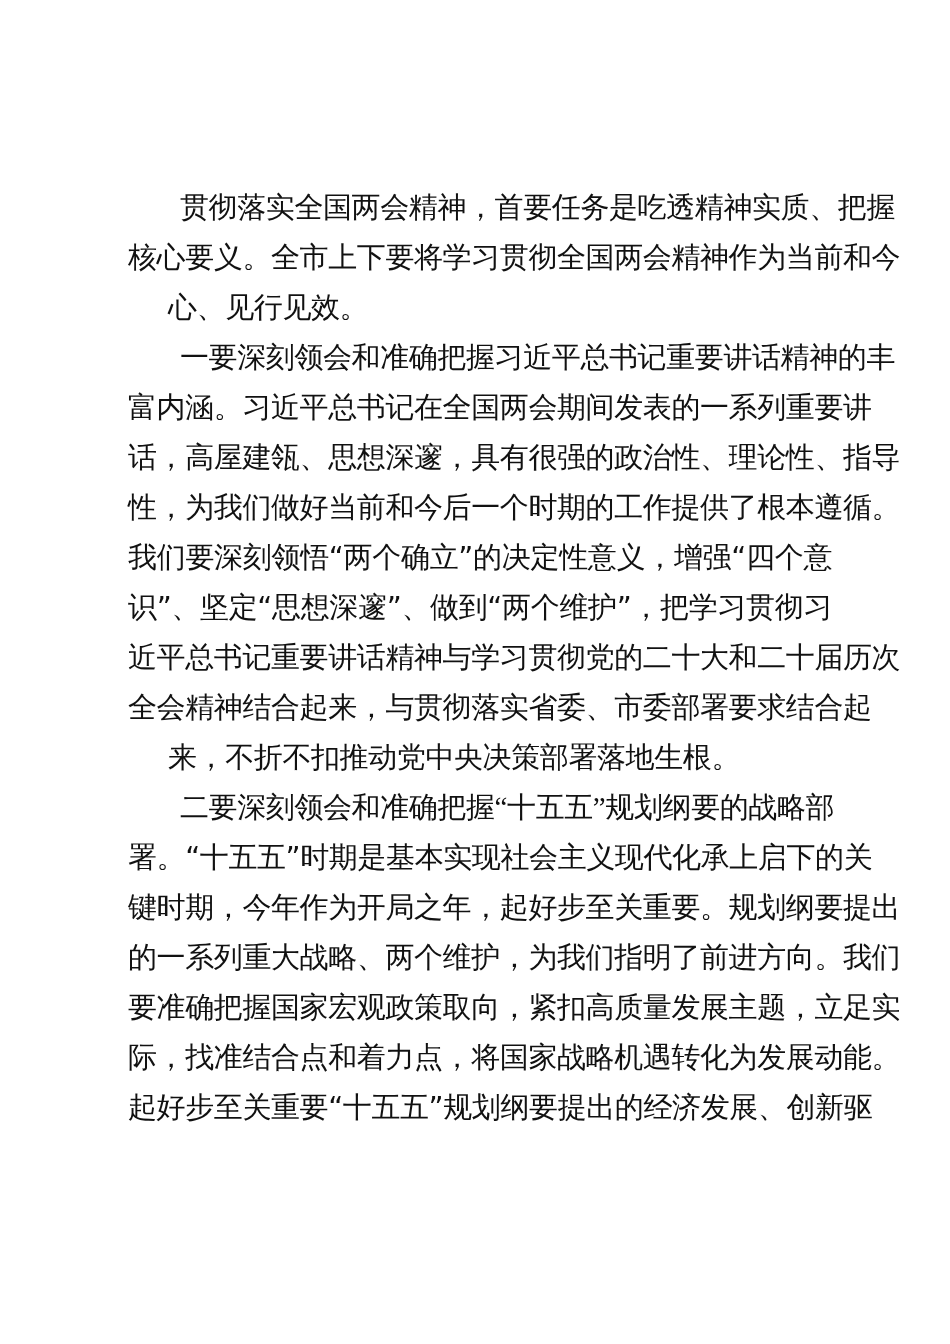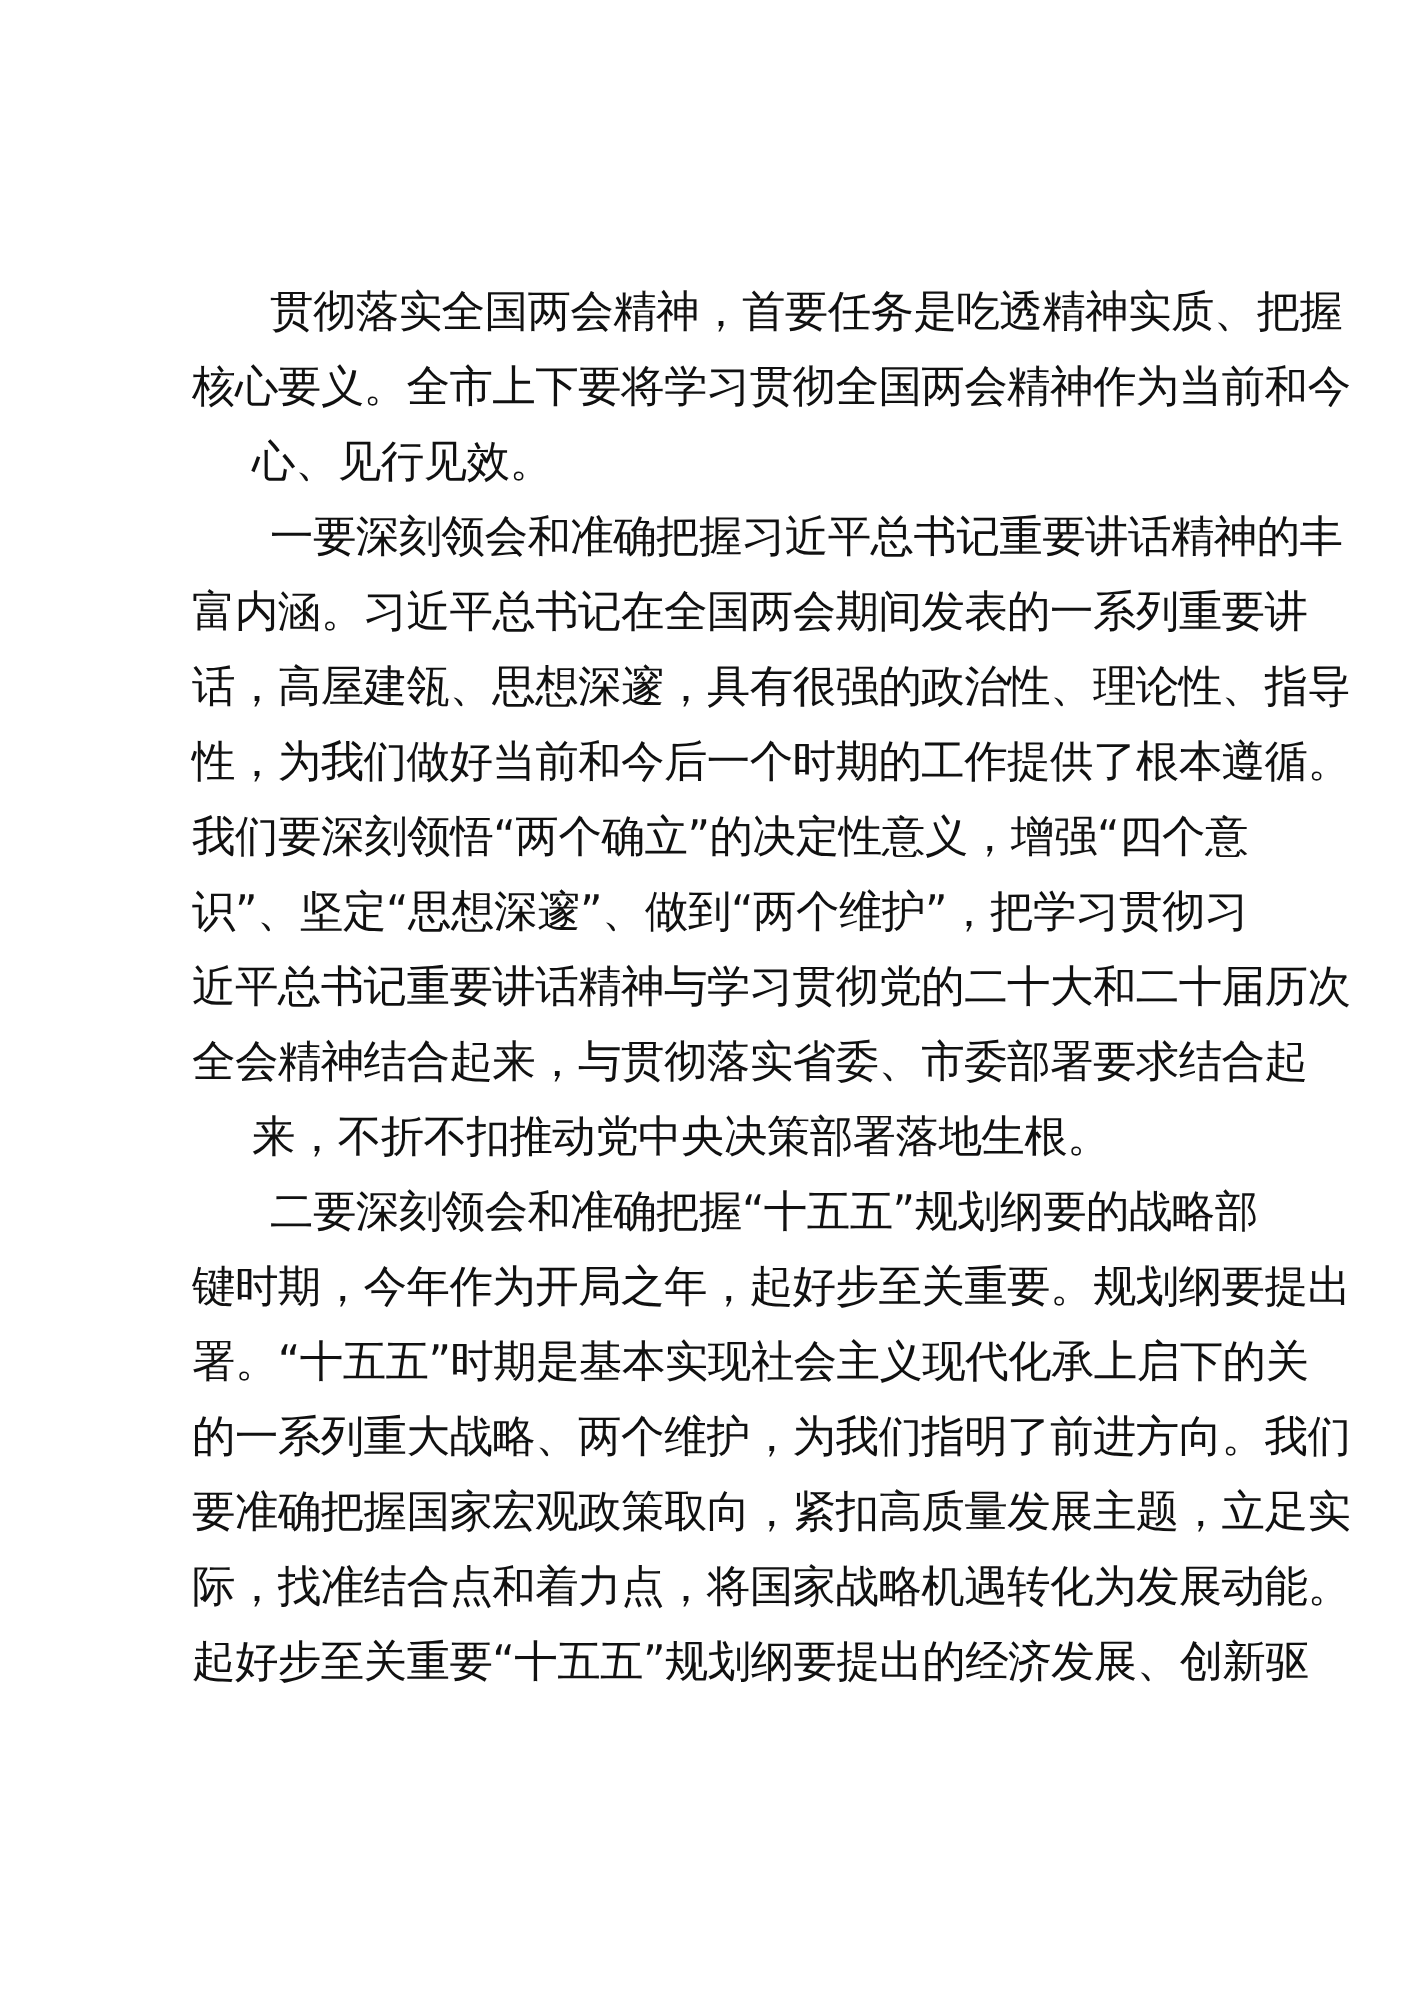--- a/index.html
+++ b/index.html
@@ -33,20 +33,21 @@
       height: 50px;
       line-height: 50px;
       font-size: 29px;
       white-space: nowrap;
       letter-spacing: -0.4px;
       text-align: justify;
       text-align-last: justify;
     }
     .line.indent {
       padding-left: 52px;
+      font-family: Liberation Serif, serif;
     }
     .line.last {
       text-align-last: left;
       margin-left: 40px;
     }
   </style>
 </head>
 <body>
 
 <div class="page">
@@ -65,22 +66,22 @@
       <div class="line">性，为我们做好当前和今后一个时期的工作提供了根本遵循。</div>
       <div class="line">我们要深刻领悟“两个确立”的决定性意义，增强“四个意</div>
       <div class="line">识”、坚定“思想深邃”、做到“两个维护”，把学习贯彻习</div>
       <div class="line">近平总书记重要讲话精神与学习贯彻党的二十大和二十届历次</div>
       <div class="line">全会精神结合起来，与贯彻落实省委、市委部署要求结合起</div>
       <div class="line last">来，不折不扣推动党中央决策部署落地生根。</div>
     </div>
 
     <div>
       <div class="line indent">二要深刻领会和准确把握“十五五”规划纲要的战略部</div>
+      <div class="line">署。“十五五”时期是基本实现社会主义现代化承上启下的关</div>
       <div class="line">键时期，今年作为开局之年，起好步至关重要。规划纲要提出</div>
-      <div class="line">署。“十五五”时期是基本实现社会主义现代化承上启下的关</div>
       <div class="line">的一系列重大战略、两个维护，为我们指明了前进方向。我们</div>
       <div class="line">要准确把握国家宏观政策取向，紧扣高质量发展主题，立足实</div>
       <div class="line">际，找准结合点和着力点，将国家战略机遇转化为发展动能。</div>
       <div class="line">起好步至关重要“十五五”规划纲要提出的经济发展、创新驱</div>
     </div>
 
   </div>
 </div>
 
 </body></html>

